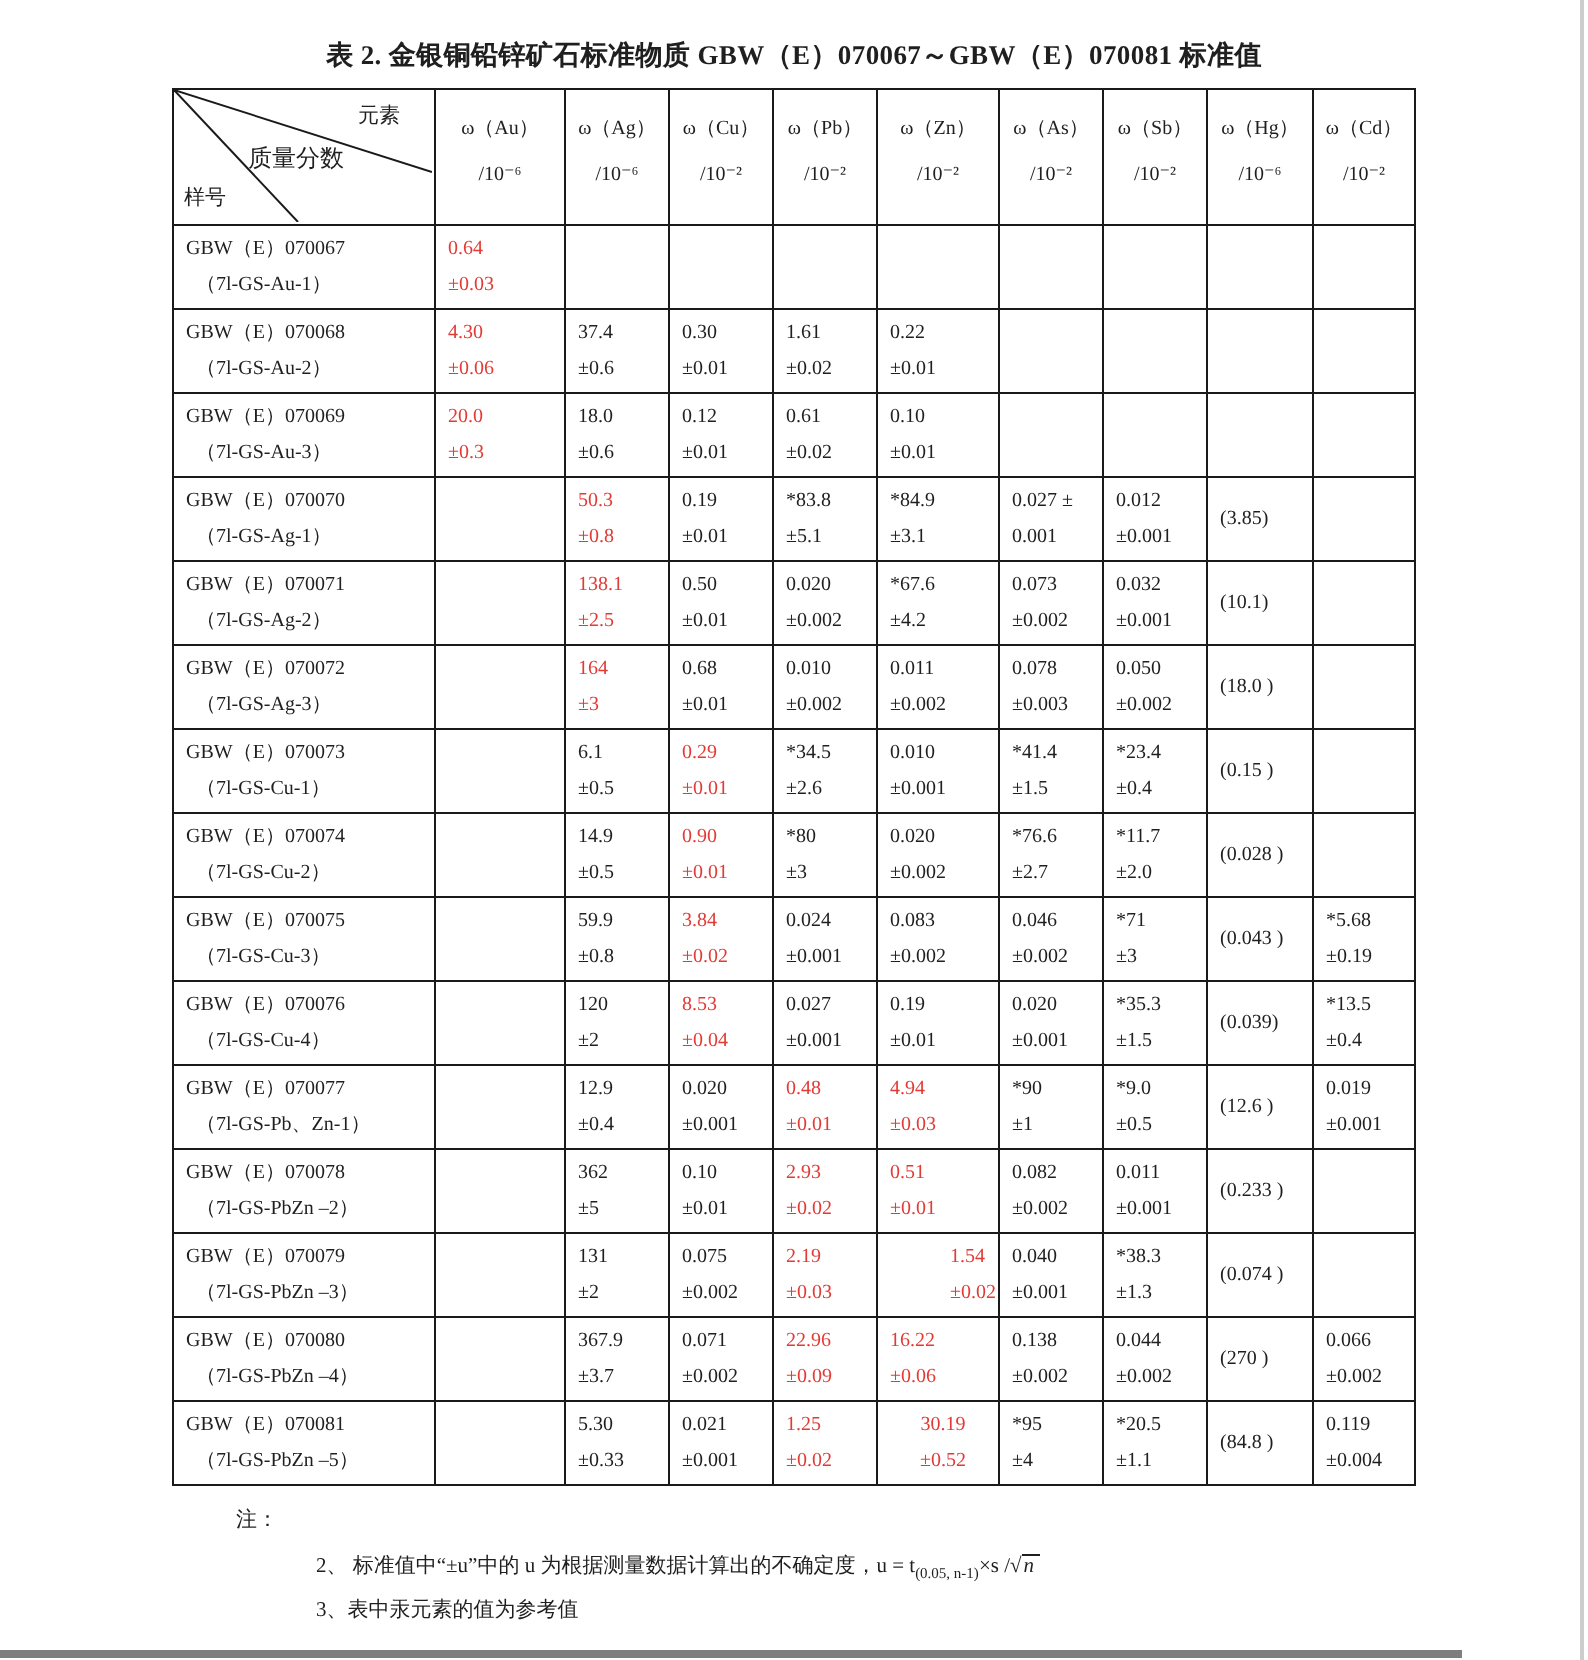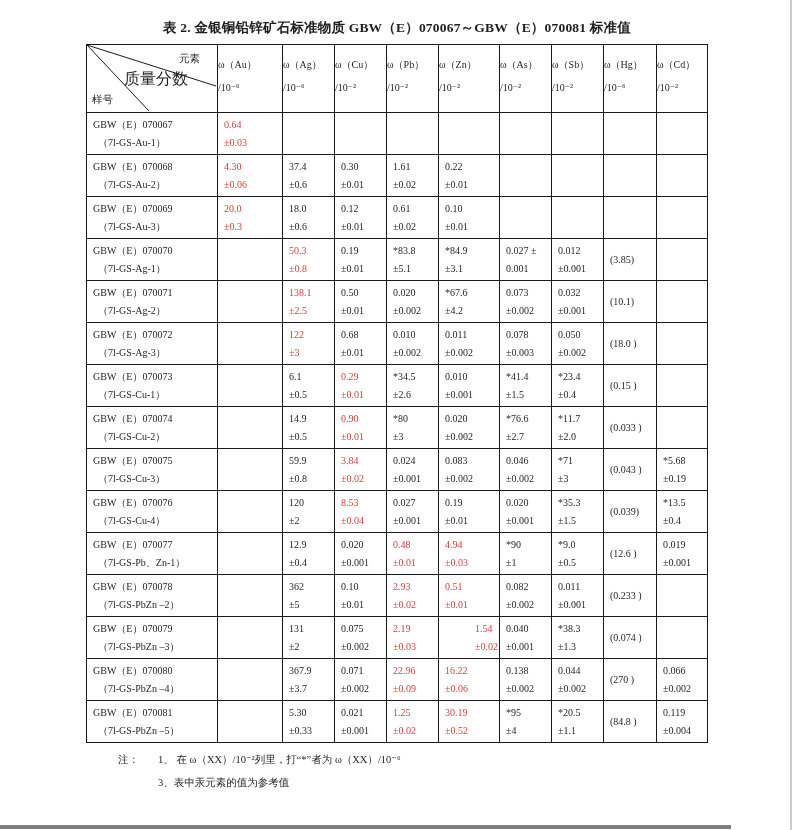--- a/index.html
+++ b/index.html
@@ -15,29 +15,29 @@
     position:absolute; left:86px; top:44px;
     border-collapse:collapse; table-layout:fixed;
   }
   table.std-table td{
     border:1px solid var(--line,#1a1a1a);
     vertical-align:top; font-size:10px; line-height:18px;
     overflow:hidden;
   }
 
   
-  td.hcell{ height:68px; text-align:left; font-size:10.5px; }
+  td.hcell{ height:68px; text-align:center; font-size:10.5px; }
   .hsym{ margin-top:11px; }
   .hunit{ margin-top:5px; }
 
   
   td.corner{ position:relative; padding:0; }
   td.corner svg{ position:absolute; left:0; top:0; }
   .c-el{ position:absolute; top:5px; right:17px; font-size:10.5px; }
-  .c-mf{ position:absolute; top:25px; left:37px; font-size:16px; }
+  .c-mf{ position:absolute; top:25px; left:37px; font-size:12px; }
   .c-sn{ position:absolute; bottom:3px; left:5px; font-size:10.5px; }
 
   
   td.scell{ height:42px; padding:3px 2px 0 6px; white-space:nowrap; }
   .scode{ padding-left:5px; }
   td.dcell{ height:42px; padding:3px 1px 0 6px; white-space:nowrap; }
   td.dcell.single{ vertical-align:middle; padding-top:0; }
 
   
   .notes{ position:absolute; left:118px; top:753px; font-size:10.5px; width:620px; }
@@ -268,21 +268,21 @@
         </td>
         <td class="dcell"></td>
       </tr>
       <tr>
         <td class="scell">
           <div class="sname">GBW（E）070072</div>
           <div class="scode">（7l-GS-Ag-3）</div>
         </td>
         <td class="dcell"></td>
         <td class="dcell" style="color: rgb(226, 59, 54);">
-          <div>122</div>
+          <div>164</div>
           <div>±3</div>
         </td>
         <td class="dcell">
           <div>0.68</div>
           <div>±0.01</div>
         </td>
         <td class="dcell">
           <div>0.010</div>
           <div>±0.002</div>
         </td>
@@ -362,21 +362,21 @@
         </td>
         <td class="dcell">
           <div>*76.6</div>
           <div>±2.7</div>
         </td>
         <td class="dcell">
           <div>*11.7</div>
           <div>±2.0</div>
         </td>
         <td class="dcell single">
-          <div>(0.033 )</div>
+          <div>(0.028 )</div>
         </td>
         <td class="dcell"></td>
       </tr>
       <tr>
         <td class="scell">
           <div class="sname">GBW（E）070075</div>
           <div class="scode">（7l-GS-Cu-3）</div>
         </td>
         <td class="dcell"></td>
         <td class="dcell">
@@ -606,21 +606,21 @@
           <div>±0.33</div>
         </td>
         <td class="dcell">
           <div>0.021</div>
           <div>±0.001</div>
         </td>
         <td class="dcell" style="color: rgb(226, 59, 54);">
           <div>1.25</div>
           <div>±0.02</div>
         </td>
-        <td class="dcell" style="color: rgb(226, 59, 54);">
+        <td class="dcell" style="color: rgb(226, 59, 54); text-align: center;">
           <div>30.19</div>
           <div>±0.52</div>
         </td>
         <td class="dcell">
           <div>*95</div>
           <div>±4</div>
         </td>
         <td class="dcell">
           <div>*20.5</div>
           <div>±1.1</div>
@@ -632,19 +632,21 @@
           <div>0.119</div>
           <div>±0.004</div>
         </td>
       </tr>
     </tbody>
 </table>
 
 <div class="notes">
   <div class="note-row">
     <div class="note-label">注：</div>
-    <div class="note-body">1、 在 ω（XX）/10⁻²列里，打“*”者为 ω（XX）/10⁻⁶</div>
+  </div>
+  <div class="note-2">
+    <span>2、 标准值中“±u”中的 u 为根据测量数据计算出的不确定度，u = t</span><span class="fsub">(0.05, n-1)</span><span>×s /</span><span class="radical"><span>√</span><span class="radicand">n</span></span>
   </div>
   <div class="note-3">3、表中汞元素的值为参考值</div>
 </div>
 
 <div class="page-right-edge"></div>
 <div class="page-bottom-bar"></div>
 
 </body></html>

